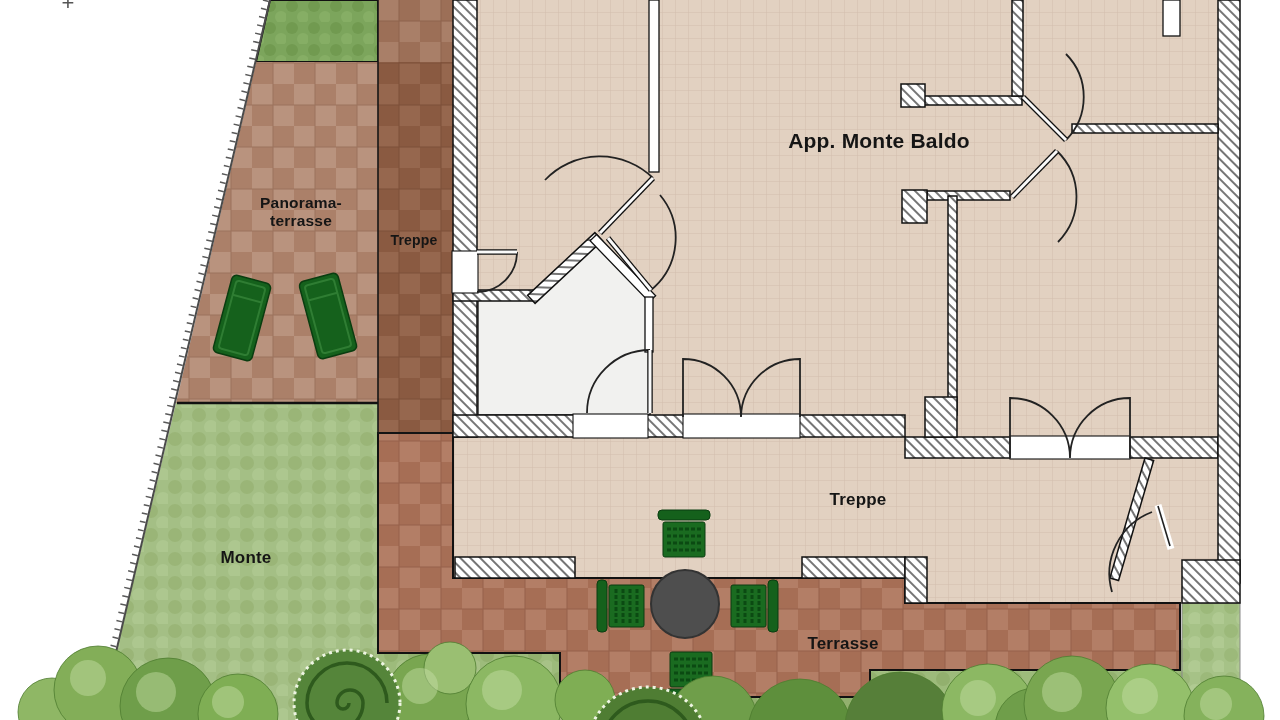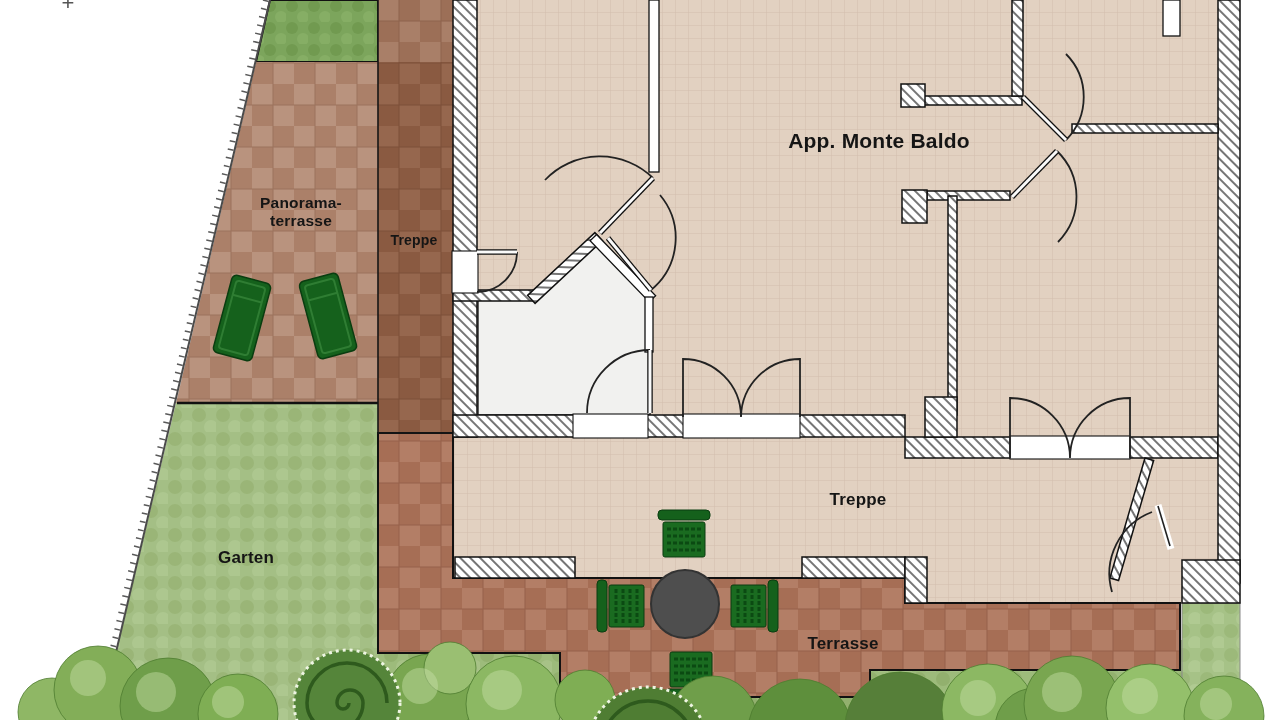--- a/index.html
+++ b/index.html
@@ -233,21 +233,21 @@
   </g>
   <g>
     <circle cx="648" cy="747" r="60" fill="#4f7d33" stroke="#eef5e3" stroke-width="3" stroke-dasharray="3,4"></circle>
     <path d="M694,747 A46,46 0 1 0 602,747 A32,32 0 1 0 666,747 A18,18 0 1 0 630,747 A9,9 0 1 0 648,747" fill="none" stroke="#2e5a1d" stroke-width="3.5"></path>
   </g>
 </svg>
 
 <div class="lbl lbl-app">App. Monte Baldo</div>
 <div class="lbl lbl-portico">Treppe</div>
 <div class="lbl lbl-terrasse">Terrasse</div>
-<div class="lbl lbl-garten">Garten</div>
+<div class="lbl lbl-garten">Monte</div>
 <div class="lbl lbl-panorama">
   <span>Panorama-</span>
   <span>terrasse</span>
 </div>
 <div class="lbl lbl-treppe">Treppe</div>
 <div class="plus-marker">+</div>
 
 </div>
 
 </body></html>

